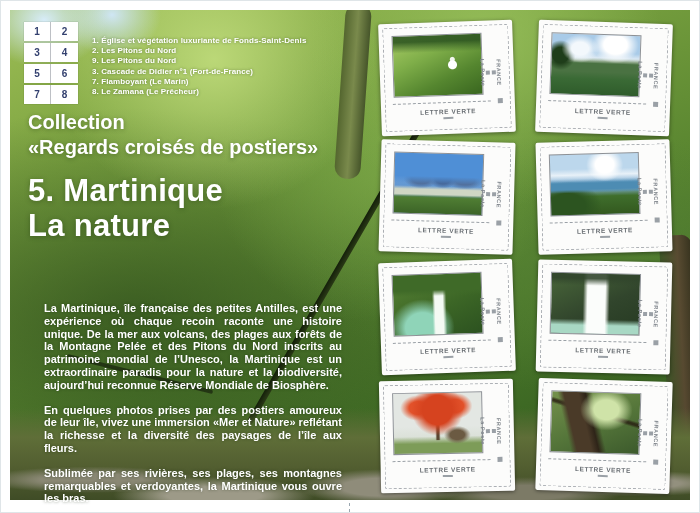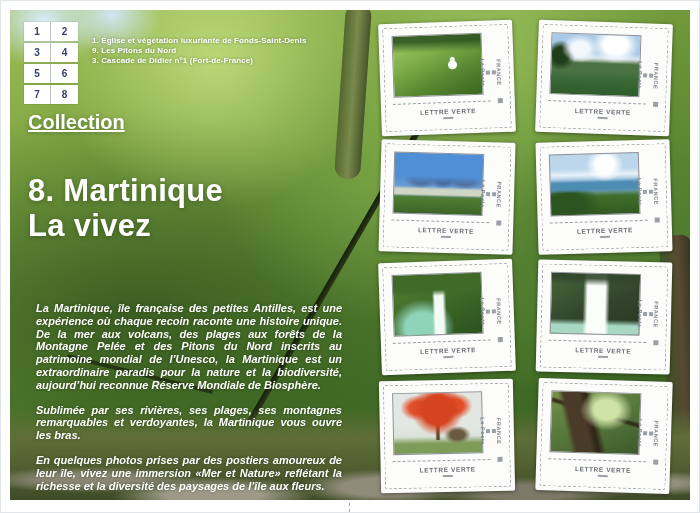--- a/index.html
+++ b/index.html
@@ -42,26 +42,26 @@
   
   .left-panel{position:absolute;left:10px;top:10px;width:350px;height:490px;z-index:3;color:#fff;}
   .index-grid{position:absolute;left:14px;top:12px;display:grid;grid-template-columns:27px 27px;grid-auto-rows:19px;row-gap:2px;}
   .idx-cell{background:#fff;display:flex;align-items:center;justify-content:center;
     font-size:10px;font-weight:700;color:#33406f;box-shadow:0 0 1px rgba(0,0,0,.35);}
   .idx-cell:nth-child(odd){border-right:1px solid #c9cdd2;}
   .legend{position:absolute;left:76px;top:20px;margin:6px;padding:0;list-style:none;
     font-size:8px;line-height:10.2px;font-weight:600;letter-spacing:.1px;
     text-shadow:0 0 3px rgba(20,40,10,.45);}
   .collection{position:absolute;left:18px;top:100px;font-size:20px;line-height:25px;font-weight:600;
-    text-shadow:0 1px 4px rgba(20,40,10,.35);text-decoration:underline;}
+    text-shadow:0 1px 4px rgba(20,40,10,.35);}
   .big-title{position:absolute;left:18px;top:163px;font-size:31px;line-height:35px;font-weight:800;
     letter-spacing:.3px;text-shadow:0 1px 5px rgba(20,40,10,.35);}
   .paragraphs{position:absolute;left:18px;top:292px;width:314px;font-size:11px;line-height:12.8px;
     font-weight:600;text-align:justify;text-shadow:0 0 3px rgba(20,40,10,.5);}
-  .paragraphs p{margin:0 0 12px 8px;font-style:italic;}
+  .paragraphs p{margin:0 0 12px 16px;}
 
   
   .stamps-grid{position:absolute;left:368px;top:18px;width:314px;height:478px;z-index:3;
     display:grid;grid-template-columns:1fr 1fr;grid-auto-rows:1fr;place-items:center;}
   .stamp{position:relative;width:134px;height:112px;background:#fcfcfb;border-radius:2px;
     box-shadow:0 1px 4px rgba(0,0,0,.45);}
   .r1{transform:rotate(-2deg);}  .r2{transform:rotate(2deg);}
   .r3{transform:rotate(1.6deg);} .r4{transform:rotate(-1.6deeg);}
   .r4{transform:rotate(-1.6deg);} .r5{transform:rotate(-2deg);}
   .r6{transform:rotate(1.4deg);} .r7{transform:rotate(-1.2deg);} .r8{transform:rotate(1.8deg);}
@@ -148,37 +148,41 @@
       <div class="idx-cell">3</div>
       <div class="idx-cell">4</div>
       <div class="idx-cell">5</div>
       <div class="idx-cell">6</div>
       <div class="idx-cell">7</div>
       <div class="idx-cell">8</div>
     </div>
 
     <ul class="legend">
       <li>1. Église et végétation luxuriante de Fonds-Saint-Denis</li>
+      <li>2. Les Pitons du Nord</li>
       <li>9. Les Pitons du Nord</li>
       <li>3. Cascade de Didier n°1 (Fort-de-France)</li>
+      <li>7. Flamboyant (Le Marin)</li>
+      <li>8. Le Zamana (Le Prêcheur)</li>
     </ul>
 
     <div class="collection">
       <div>Collection</div>
+      <div>«Regards croisés de postiers»</div>
     </div>
 
     <h1 class="big-title" style="margin:0;">
-      <div>8. Martinique</div>
-      <div>La vivez</div>
+      <div>5. Martinique</div>
+      <div>La nature</div>
     </h1>
 
     <div class="paragraphs">
       <p>La Martinique, île française des petites Antilles, est une expérience où chaque recoin raconte une histoire unique. De la mer aux volcans, des plages aux forêts de la Montagne Pelée et des Pitons du Nord inscrits au patrimoine mondial de l’Unesco, la Martinique est un extraordinaire paradis pour la nature et la biodiversité, aujourd’hui reconnue Réserve Mondiale de Biosphère.</p>
+      <p>En quelques photos prises par des postiers amoureux de leur île, vivez une immersion «Mer et Nature» reflétant la richesse et la diversité des paysages de l’île aux fleurs.</p>
       <p>Sublimée par ses rivières, ses plages, ses montagnes remarquables et verdoyantes, la Martinique vous ouvre les bras.</p>
-      <p>En quelques photos prises par des postiers amoureux de leur île, vivez une immersion «Mer et Nature» reflétant la richesse et la diversité des paysages de l’île aux fleurs.</p>
     </div>
   </div>
 
   <div class="stamps-grid">
 
     <article class="stamp r1" title="Église et végétation luxuriante de Fonds-Saint-Denis">
       <div class="perf"></div>
       <div class="sphoto ph1"></div>
       <div class="scol">
         <span>FRANCE</span>

